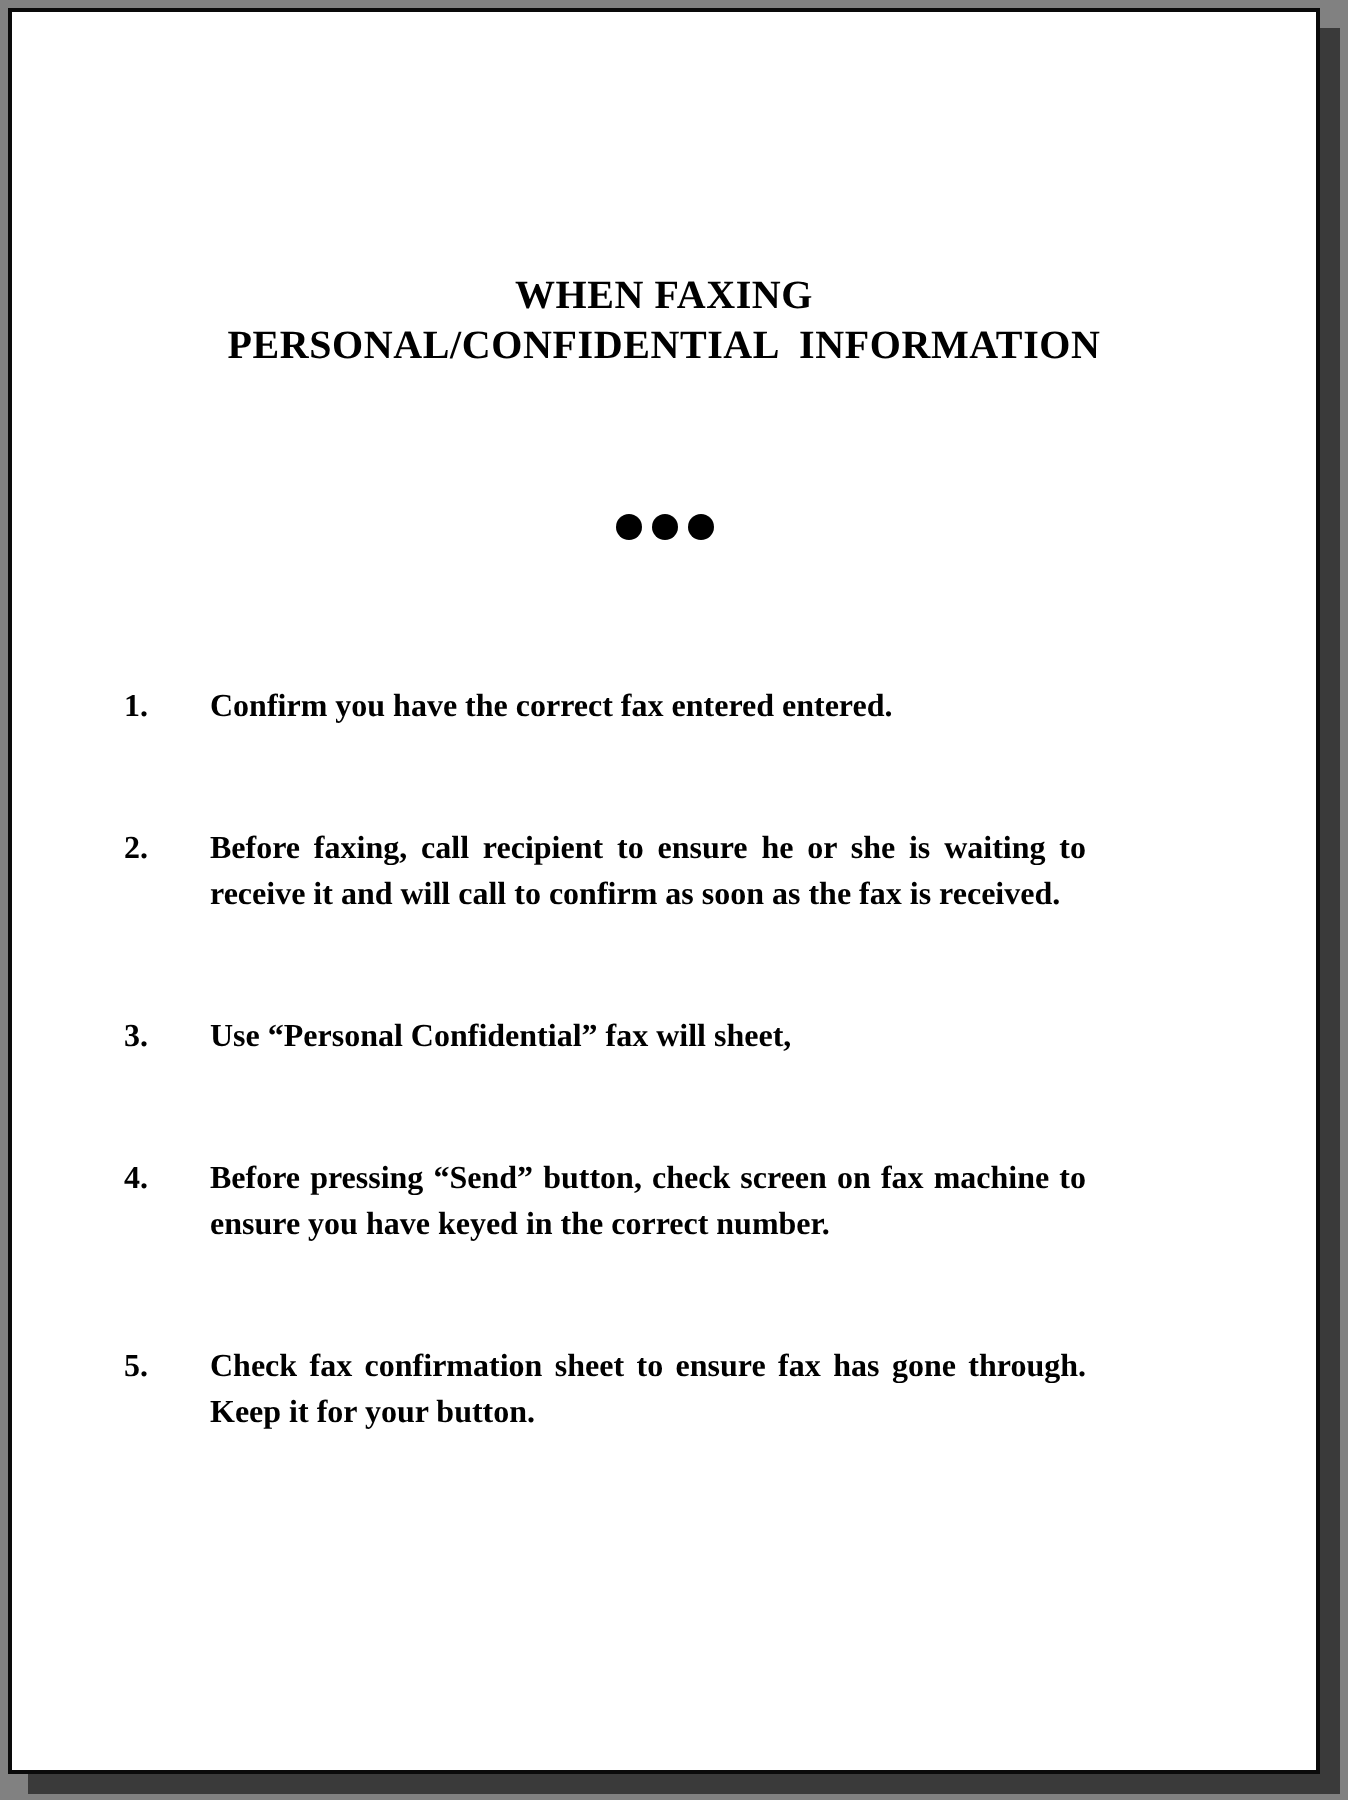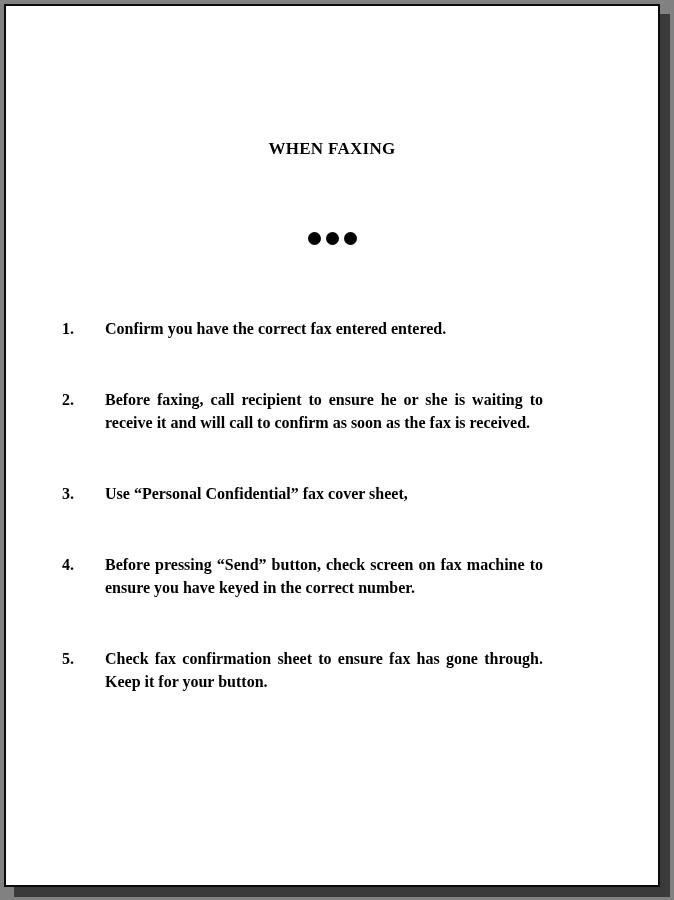--- a/index.html
+++ b/index.html
@@ -22,21 +22,21 @@
     width: 652px;
     height: 879px;
     background: #ffffff;
     border: 2px solid #0a0a0a;
     box-shadow: 10px 10px 0 0 #3a3a3a;
     box-sizing: content-box;
   }
   .title {
     margin-top: 130px;
     text-align: center;
-    font-size: 17px;
+    font-size: 20px;
     line-height: 25px;
     font-weight: 700;
     letter-spacing: 0.3px;
   }
   .title .line2 {
     white-space: pre;
   }
   .dots {
     margin-top: 70px;
     display: flex;
@@ -75,20 +75,21 @@
     text-align: justify;
   }
 </style>
 </head>
 <body>
 
 <div class="page">
 
   <div class="title">
     <div class="line1">WHEN FAXING</div>
+    <div class="line2">PERSONAL/CONFIDENTIAL  INFORMATION</div>
   </div>
 
   <div class="dots">
     <span class="dot"></span>
     <span class="dot"></span>
     <span class="dot"></span>
   </div>
 
   <div class="list">
 
@@ -97,21 +98,21 @@
       <div class="txt">Confirm you have the correct fax entered entered.</div>
     </div>
 
     <div class="item">
       <div class="num">2.</div>
       <div class="txt">Before faxing, call recipient to ensure he or she is waiting to receive it and will call to confirm as soon as the fax is received.</div>
     </div>
 
     <div class="item">
       <div class="num">3.</div>
-      <div class="txt">Use “Personal Confidential” fax cover sheet,</div>
+      <div class="txt">Use “Personal Confidential” fax will sheet,</div>
     </div>
 
     <div class="item">
       <div class="num">4.</div>
       <div class="txt">Before pressing “Send” button, check screen on fax machine to ensure you have keyed in the correct number.</div>
     </div>
 
     <div class="item">
       <div class="num">5.</div>
       <div class="txt">Check fax confirmation sheet to ensure fax has gone through.  Keep it for your button.</div>

